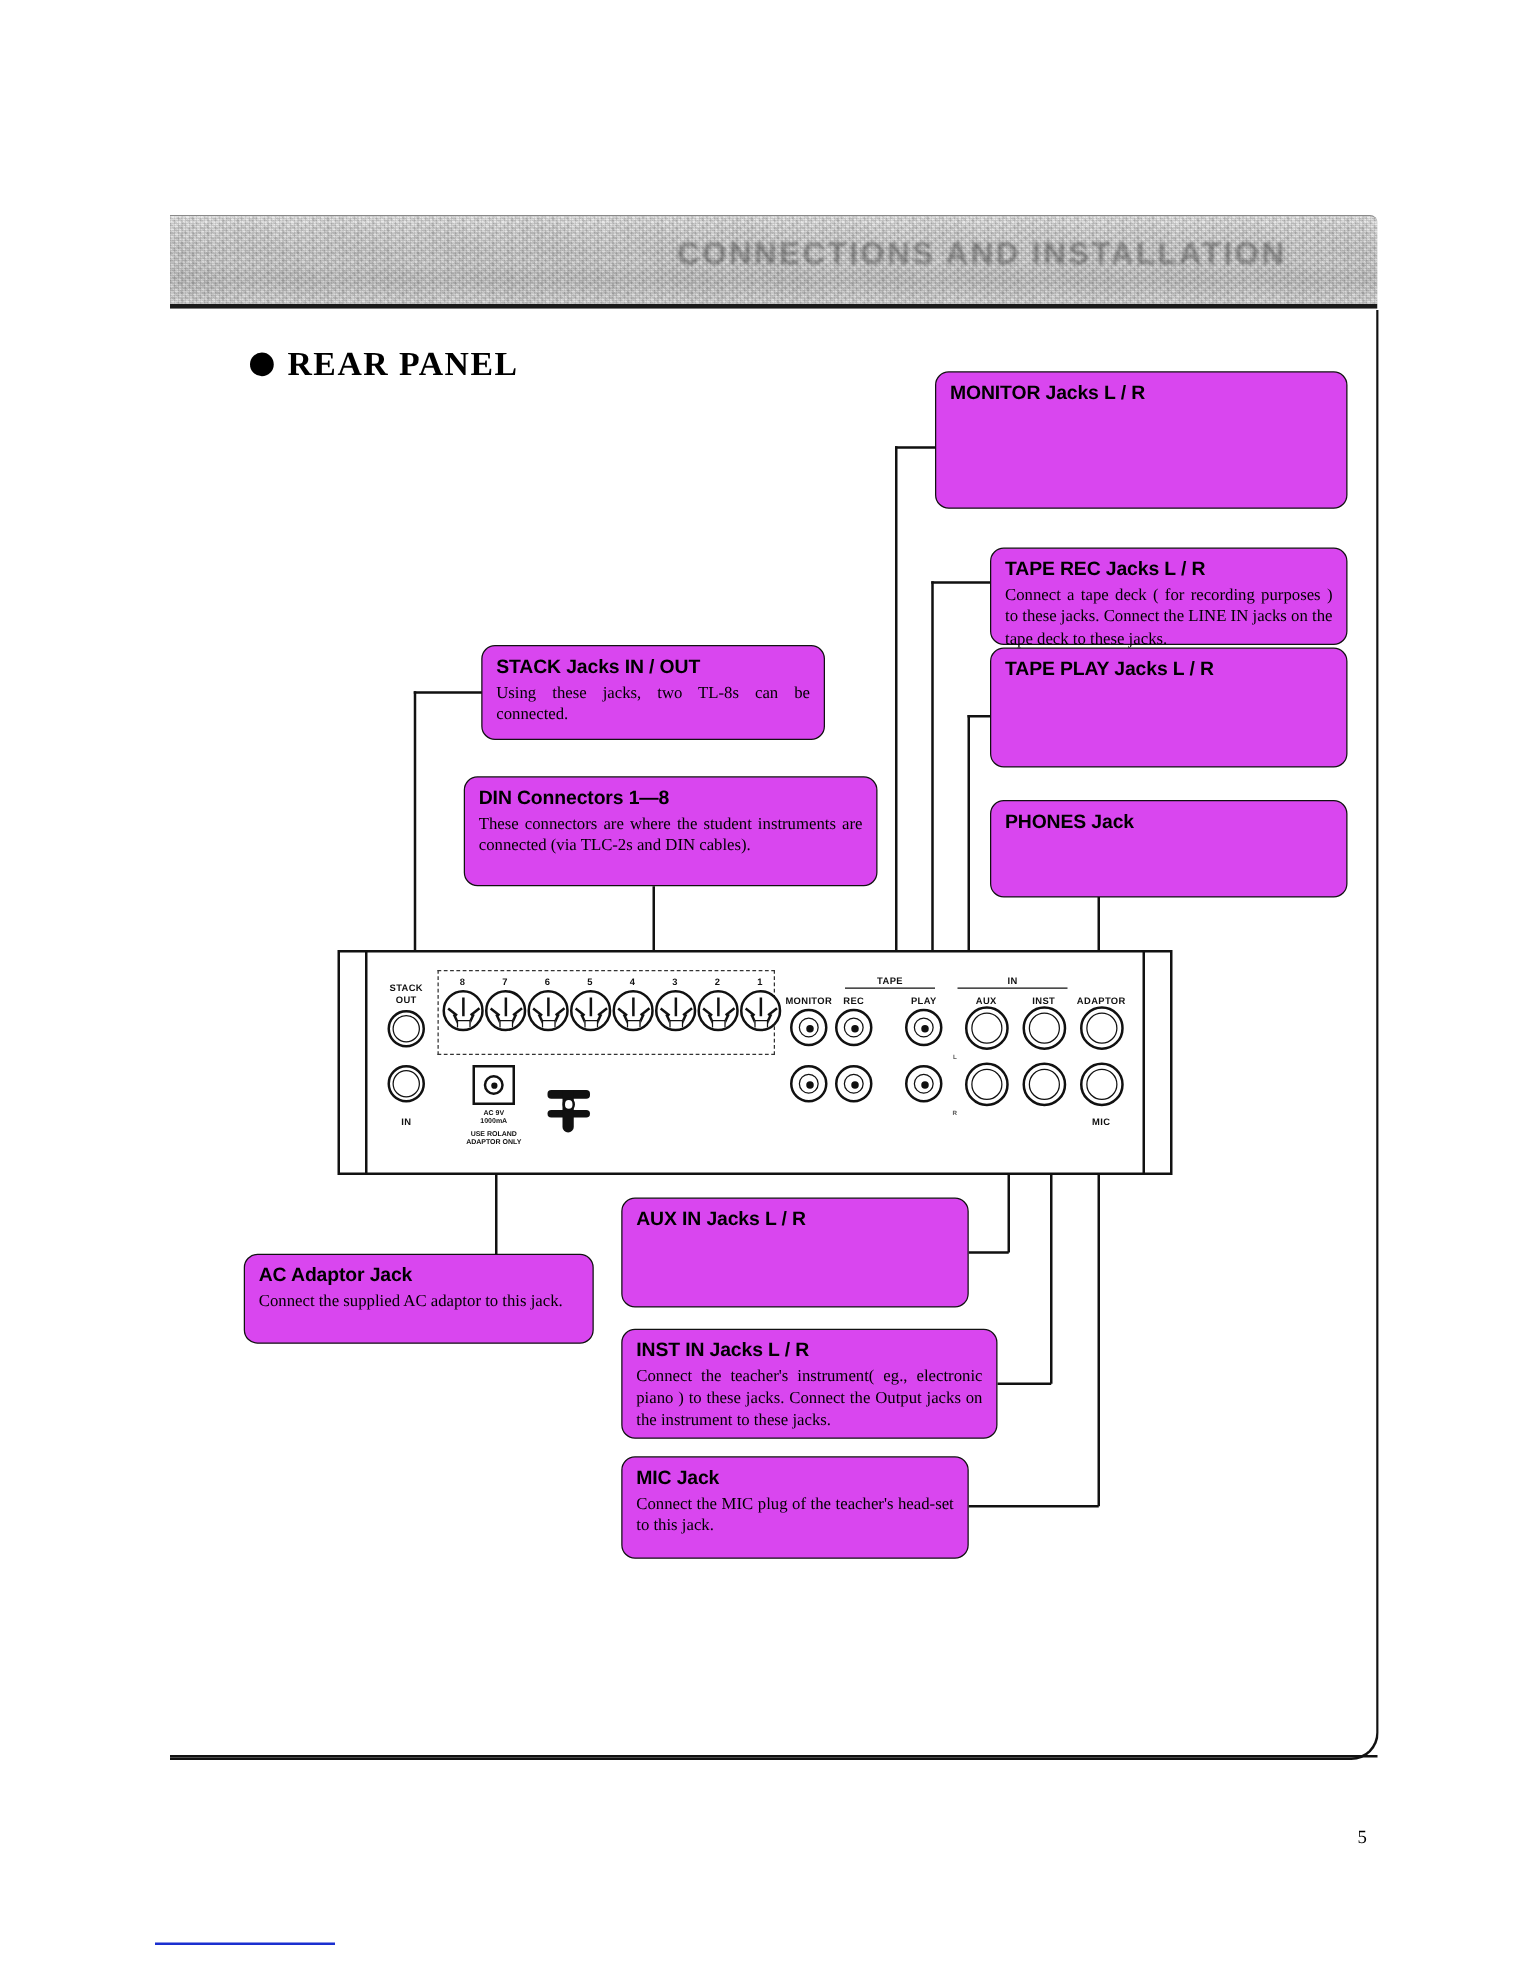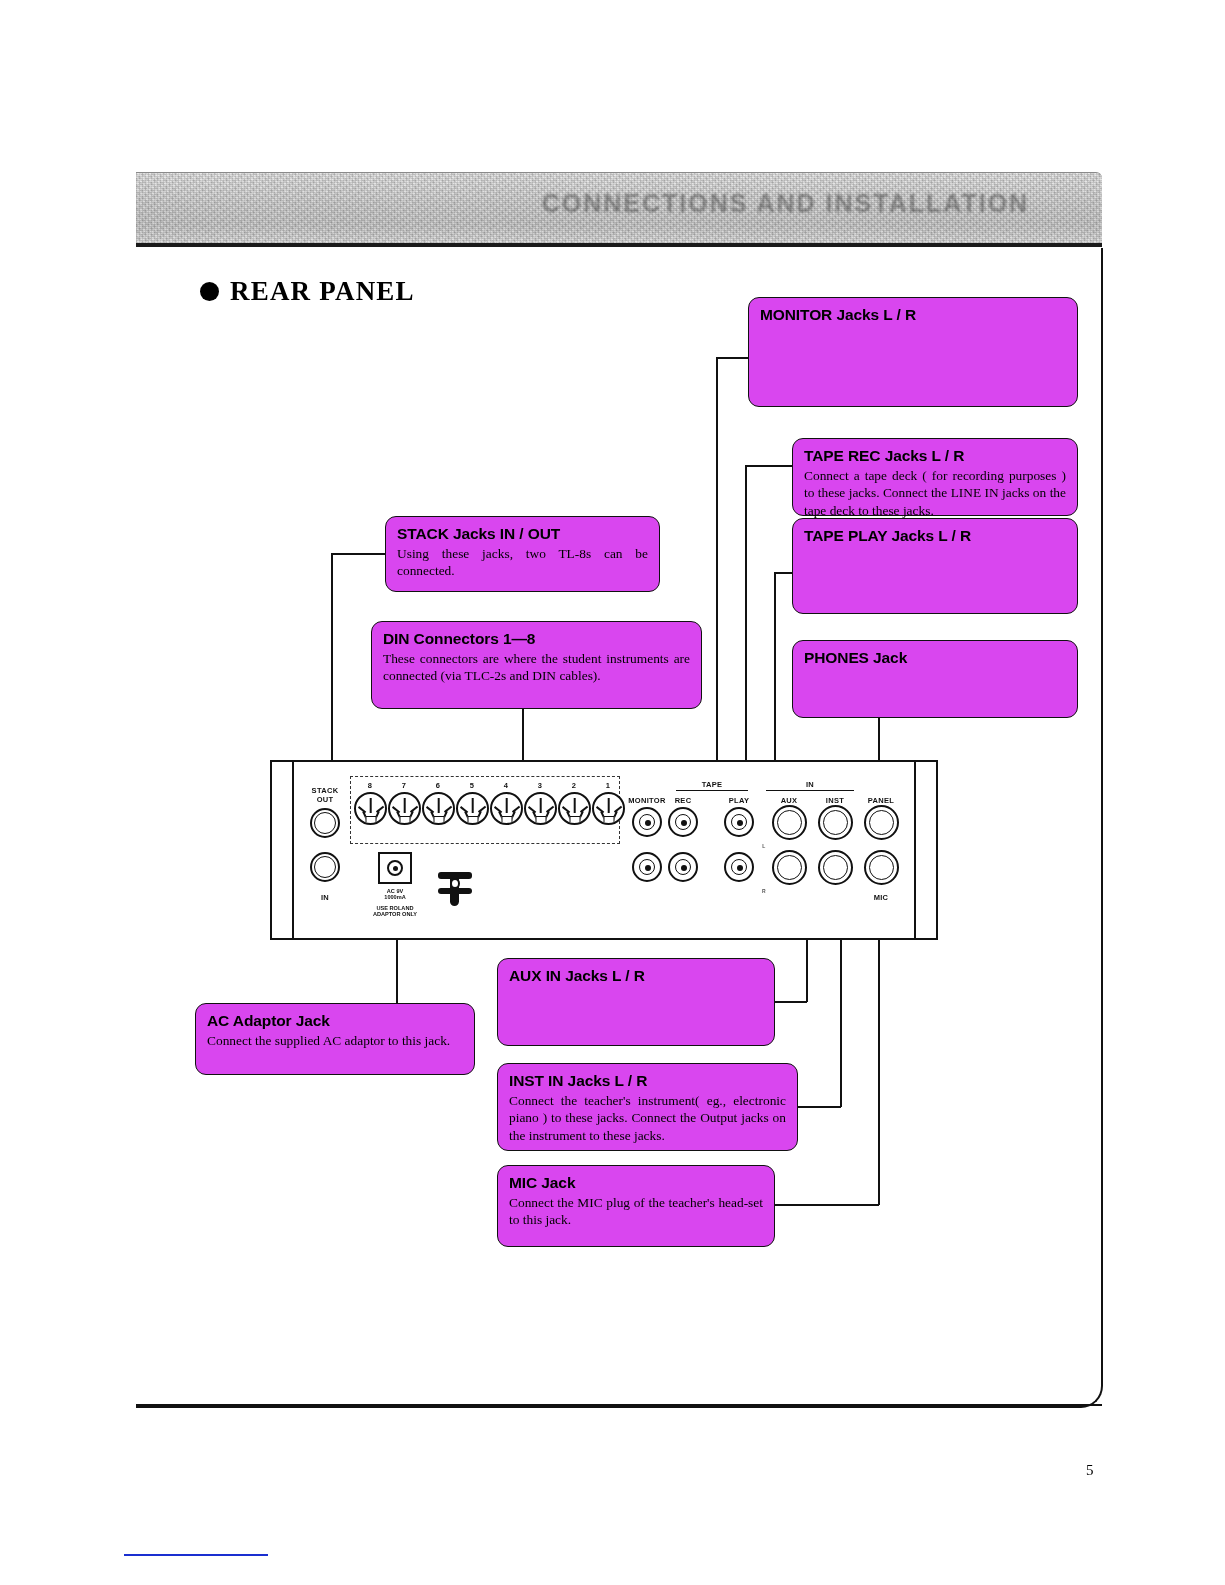--- a/index.html
+++ b/index.html
@@ -436,21 +436,21 @@
   </div>
 
   <div class="plabel" style="left:565px;top:36px;">INST</div>
   <div class="jack" style="left:548px;top:45px;width:35px;height:35px;">
     <div class="jack-inner" style="left:3px;top:3px;right:3px;bottom:3px;"></div>
   </div>
   <div class="jack" style="left:548px;top:90px;width:35px;height:35px;">
     <div class="jack-inner" style="left:3px;top:3px;right:3px;bottom:3px;"></div>
   </div>
 
-  <div class="plabel" style="left:611px;top:36px;">PANEL</div>
+  <div class="plabel" style="left:611px;top:36px;">ADAPTOR</div>
   <div class="jack" style="left:594px;top:45px;width:35px;height:35px;">
     <div class="jack-inner" style="left:3px;top:3px;right:3px;bottom:3px;"></div>
   </div>
   <div class="jack" style="left:594px;top:90px;width:35px;height:35px;">
     <div class="jack-inner" style="left:3px;top:3px;right:3px;bottom:3px;"></div>
   </div>
   <div class="plabel" style="left:611px;top:133px;">MIC</div>
 
   <div class="plabel" style="left:494px;top:83px;font-size:5px;color:#555;">L</div>
   <div class="plabel" style="left:494px;top:128px;font-size:5px;color:#555;">R</div>

